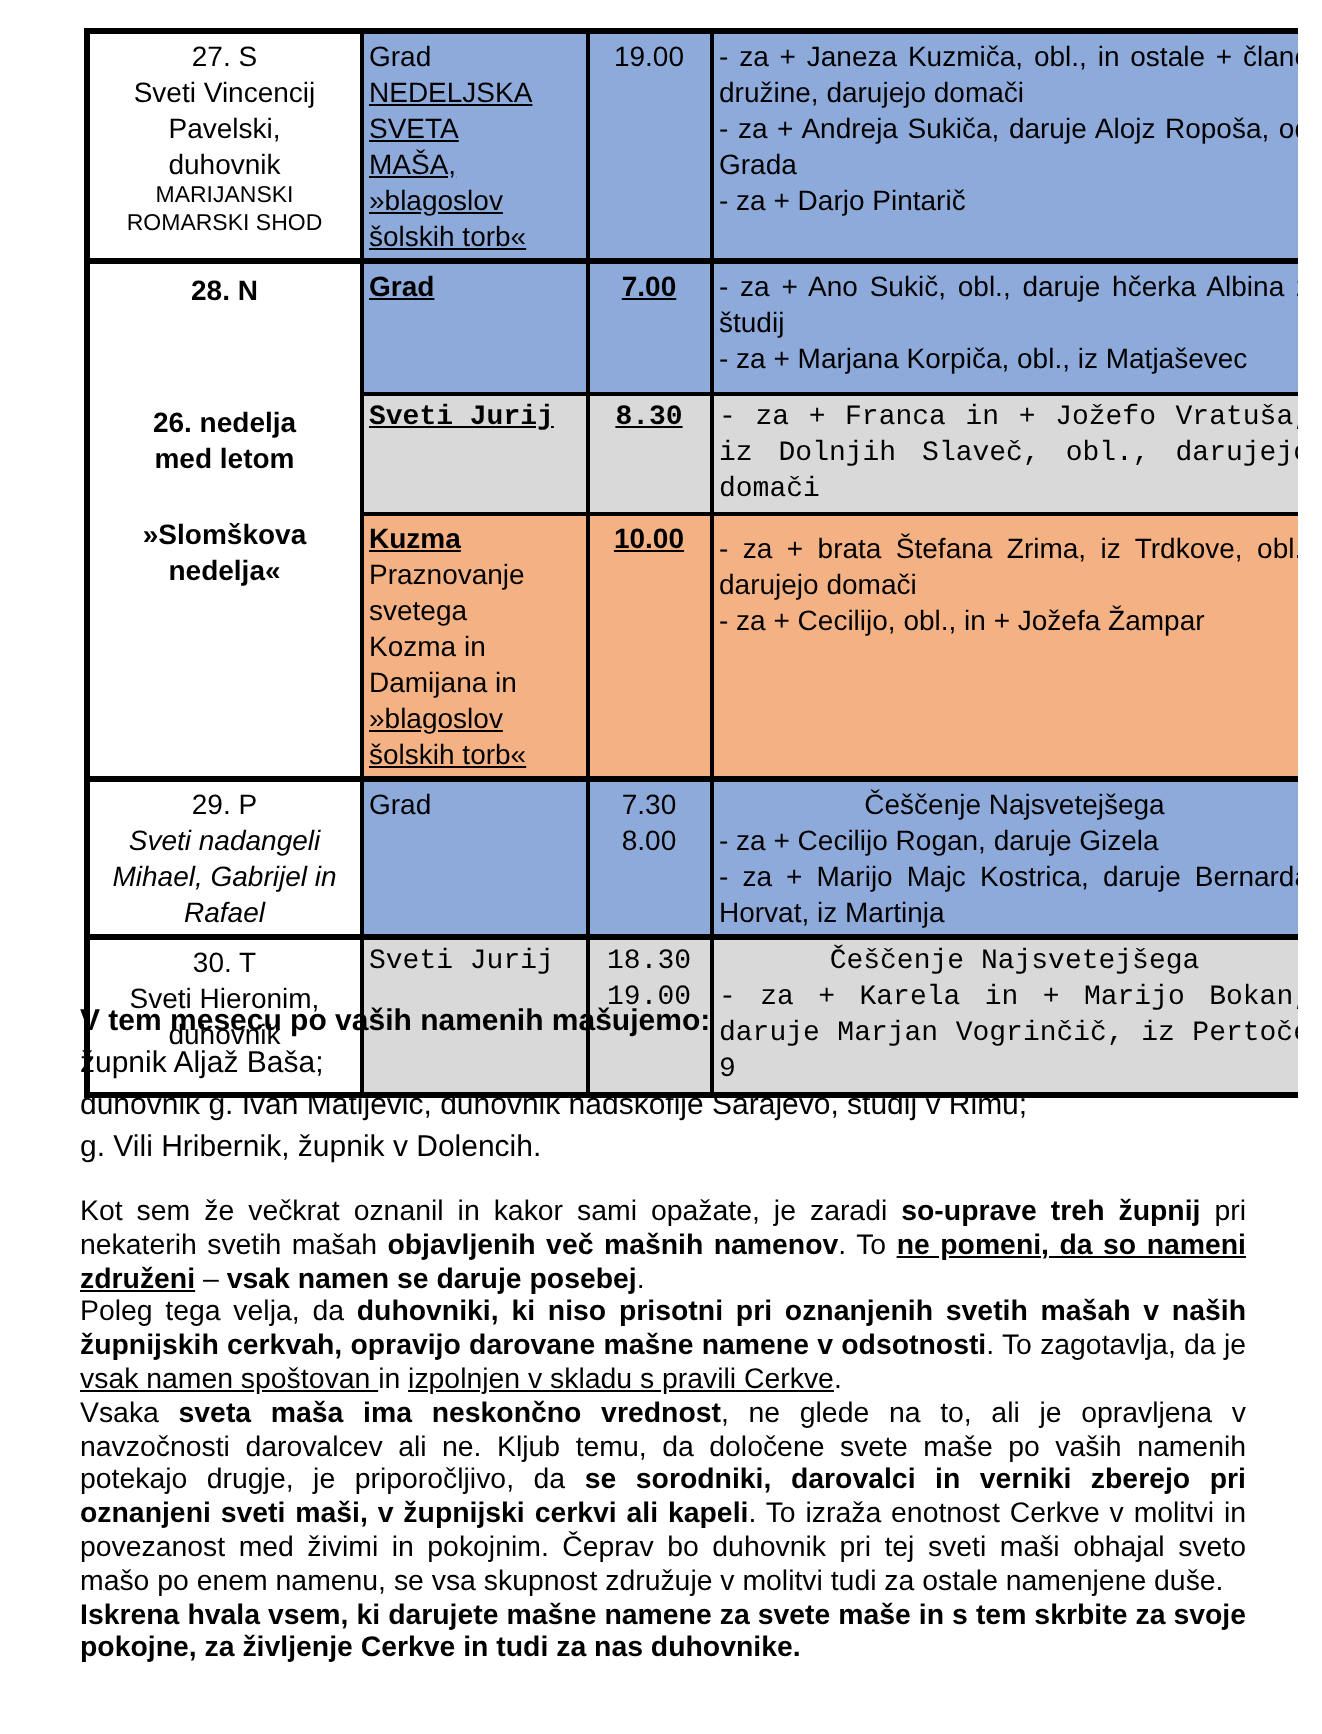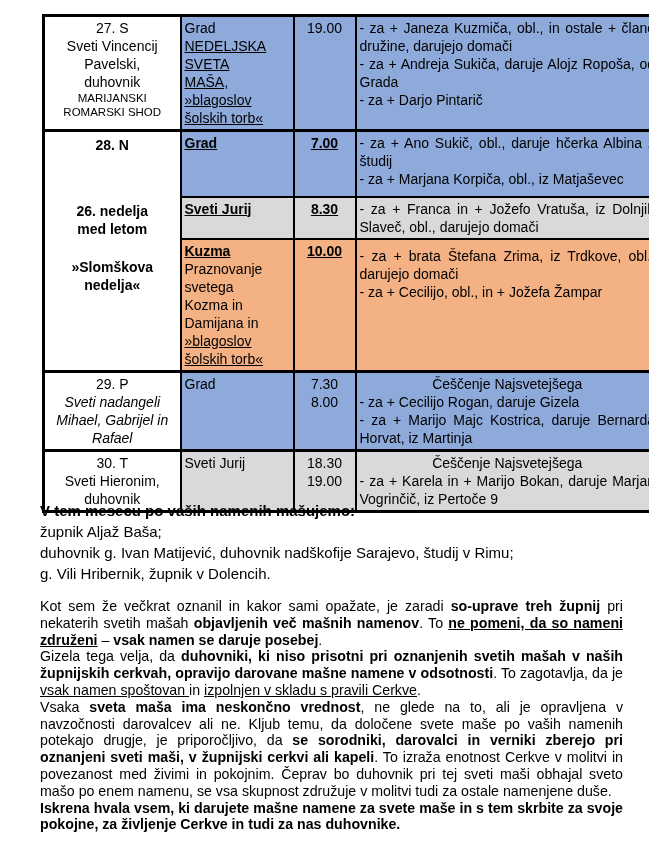--- a/index.html
+++ b/index.html
@@ -28,21 +28,21 @@
   tr.bt3 td{border-top:3px solid var(--table-border,#000);}
 
   td.day{text-align:center;background:#fff;}
   td.place{text-align:left;}
   td.time{text-align:center;}
   td.int{text-align:justify;padding:1px 5px;}
   td.int div{text-align:justify;}
   td.int div.ctr{text-align:center;}
 
   td.blue{background:var(--table-blue,#8EAADB);}
-  td.gray{background:var(--table-gray,#D9D9D9);}
+  td.gray{background:var(--table-gray,#D9D9D9);font-family:Liberation Mono, monospace;}
   td.orange{background:var(--table-orange,#F4B183);}
 
   td.vmid{vertical-align:middle;}
   td.vbot{vertical-align:bottom;padding-bottom:3px;}
   td.tight{line-height:16.5px;padding-top:4px;}
   td.timepad{padding-top:36px;}
 
   .b{font-weight:bold;}
   .u{text-decoration:underline;}
   .i{font-style:italic;}
@@ -200,18 +200,18 @@
   </table>
 
   <div class="textblock">
     <div class="intro">
       <div class="intro-line"><span class="b">V tem mesecu po vaših namenih mašujemo:</span></div>
       <div class="intro-line"><span>župnik Aljaž Baša;</span></div>
       <div class="intro-line"><span>duhovnik g. Ivan Matijević, duhovnik nadškofije Sarajevo, študij v Rimu;</span></div>
       <div class="intro-line"><span>g. Vili Hribernik, župnik v Dolencih.</span></div>
     </div>
     <div class="para"><span>Kot sem že večkrat oznanil in kakor sami opažate, je zaradi </span><span class="b">so-uprave treh župnij</span><span> pri nekaterih svetih mašah </span><span class="b">objavljenih več mašnih namenov</span><span>. To </span><span class="b u">ne pomeni, da so nameni združeni</span><span> – </span><span class="b">vsak namen se daruje posebej</span><span>.</span></div>
-    <div class="para"><span>Gizela tega velja, da </span><span class="b">duhovniki, ki niso prisotni pri oznanjenih svetih mašah v naših župnijskih cerkvah, opravijo darovane mašne namene v odsotnosti</span><span>. To zagotavlja, da je </span><span class="u">vsak namen spoštovan </span><span>in </span><span class="u">izpolnjen v skladu s pravili Cerkve</span><span>.</span></div>
+    <div class="para"><span>Poleg tega velja, da </span><span class="b">duhovniki, ki niso prisotni pri oznanjenih svetih mašah v naših župnijskih cerkvah, opravijo darovane mašne namene v odsotnosti</span><span>. To zagotavlja, da je </span><span class="u">vsak namen spoštovan </span><span>in </span><span class="u">izpolnjen v skladu s pravili Cerkve</span><span>.</span></div>
     <div class="para"><span>Vsaka </span><span class="b">sveta maša ima neskončno vrednost</span><span>, ne glede na to, ali je opravljena v navzočnosti darovalcev ali ne. Kljub temu, da določene svete maše po vaših namenih potekajo drugje, je priporočljivo, da </span><span class="b">se sorodniki, darovalci in verniki zberejo pri oznanjeni sveti maši, v župnijski cerkvi ali kapeli</span><span>. To izraža enotnost Cerkve v molitvi in povezanost med živimi in pokojnim. Čeprav bo duhovnik pri tej sveti maši obhajal sveto mašo po enem namenu, se vsa skupnost združuje v molitvi tudi za ostale namenjene duše.</span></div>
     <div class="para"><span class="b">Iskrena hvala vsem, ki darujete mašne namene za svete maše in s tem skrbite za svoje pokojne, za življenje Cerkve in tudi za nas duhovnike.</span></div>
   </div>
 
 </div>
 
 </body></html>

